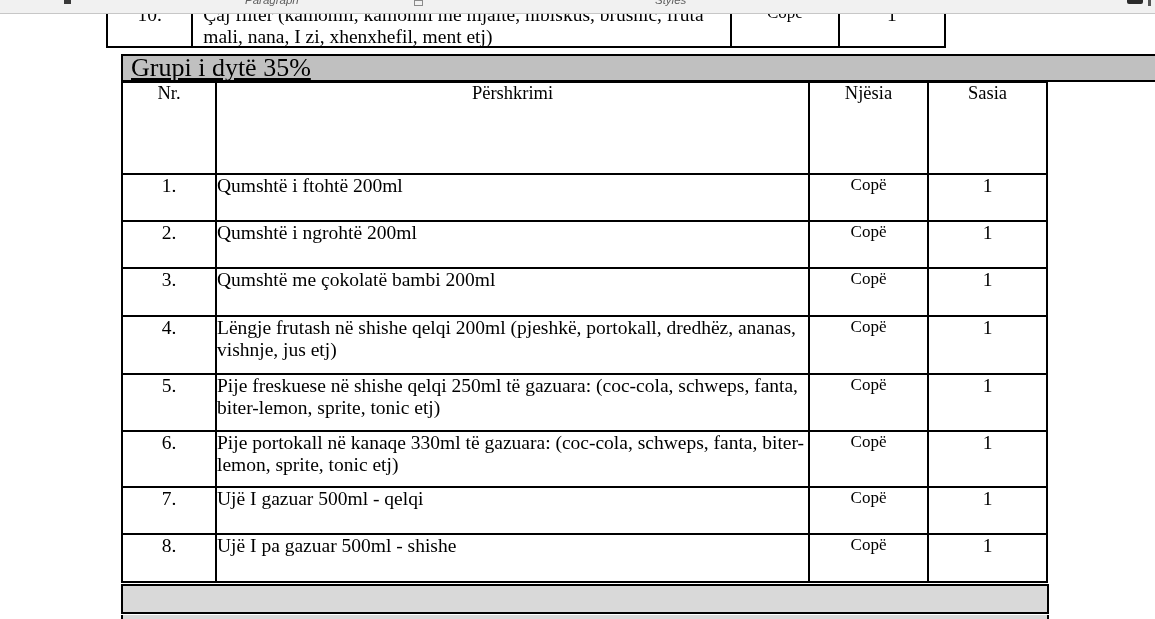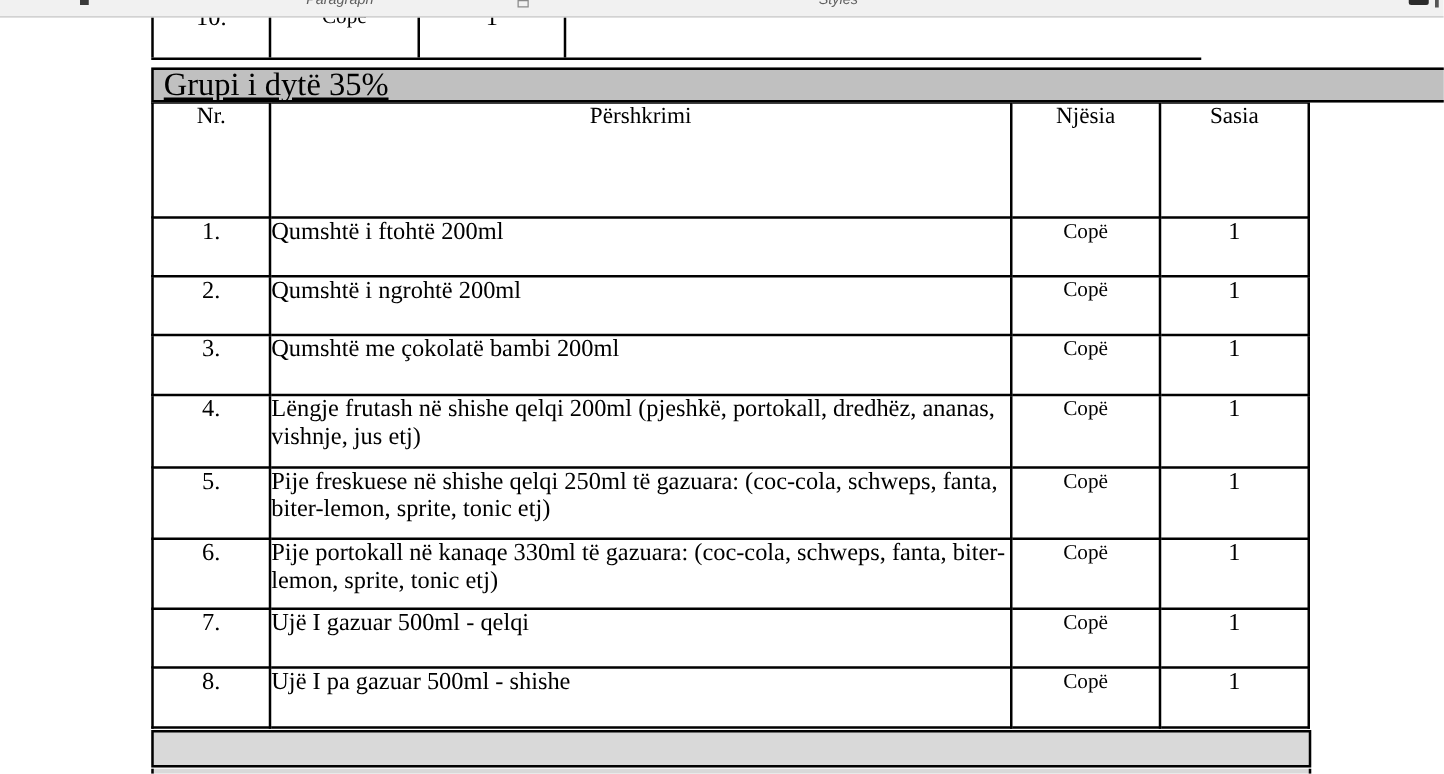--- a/index.html
+++ b/index.html
@@ -28,21 +28,21 @@
   .lbl-paragraph{left:245px;}
   .lbl-styles{left:655px;}
   .frag{position:absolute;}
   .frag-a{left:64px;top:0;width:7px;height:4px;background:#3a3a3a;}
   .frag-launcher{left:414px;top:0;width:9px;height:6px;border:1px solid #8a8a8a;background:#f1f1f1;box-sizing:border-box;}
   .frag-b{left:1127px;top:0;width:16px;height:4px;background:#2b2b2b;border-radius:0 0 2px 2px;}
   .frag-c{left:1148px;top:0;width:3px;height:6px;background:#555;}
 
   
   .row10{
-    position:absolute;left:121px;top:0;width:840px;height:48px;
+    position:absolute;left:106px;top:0;width:840px;height:48px;
     display:flex;z-index:1;box-sizing:border-box;
     border-bottom:2px solid var(--border);
   }
   .row10 .c{box-sizing:border-box;border-left:2px solid var(--border);}
   .row10 .c:last-child{border-right:2px solid var(--border);}
   .r10-nr{width:94px;text-align:center;font-size:19.5px;padding-top:4px;}
   .r10-desc{width:593px;font-size:19.5px;line-height:22px;padding:4px 8px 0 10px;}
   .r10-unit{width:119px;text-align:center;font-size:17px;padding-top:3px;}
   .r10-qty{width:119px;text-align:center;font-size:19.5px;padding-top:4px;}
 
@@ -93,20 +93,21 @@
   <span class="ribbon-label lbl-paragraph">Paragraph</span>
   <span class="ribbon-label lbl-styles">Styles</span>
   <span class="frag frag-a"></span>
   <span class="frag frag-launcher"></span>
   <span class="frag frag-b"></span>
   <span class="frag frag-c"></span>
 </div>
 
 <div class="row10">
   <div class="c r10-nr">10.</div>
+  <div class="c r10-desc">Çaj filter (kamomil, kamomil me mjaltë, hibiskus, brusnic, fruta mali, nana, I zi, xhenxhefil, ment etj)</div>
   <div class="c r10-unit">Copë</div>
   <div class="c r10-qty">1</div>
 </div>
 
 <div class="group-bar">Grupi i dytë 35%</div>
 
 <table class="main-table">
   <colgroup>
     <col style="width:94px">
       <col style="width:593px">

